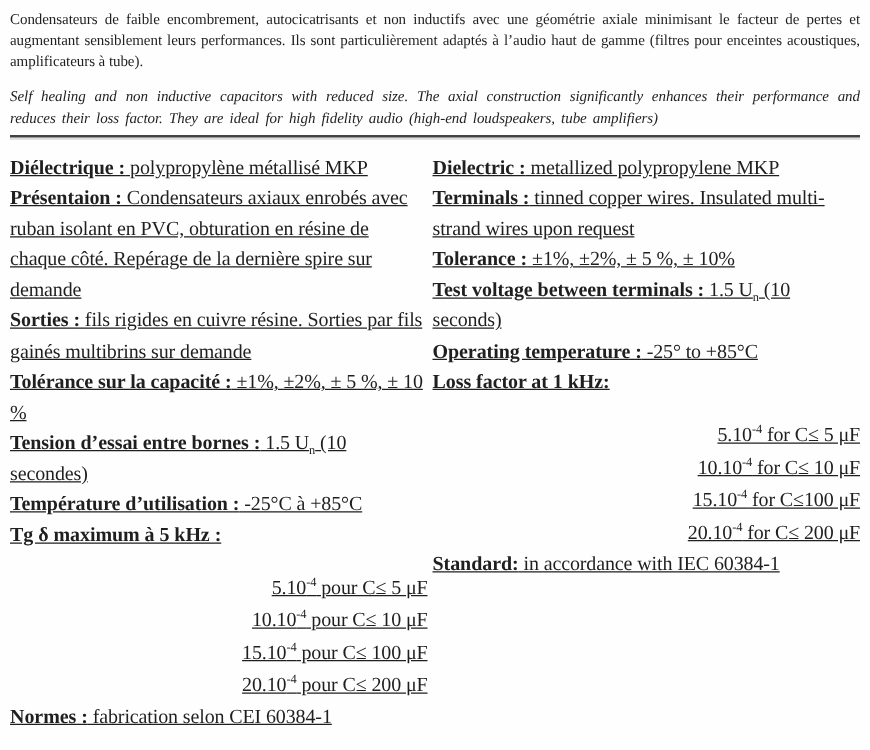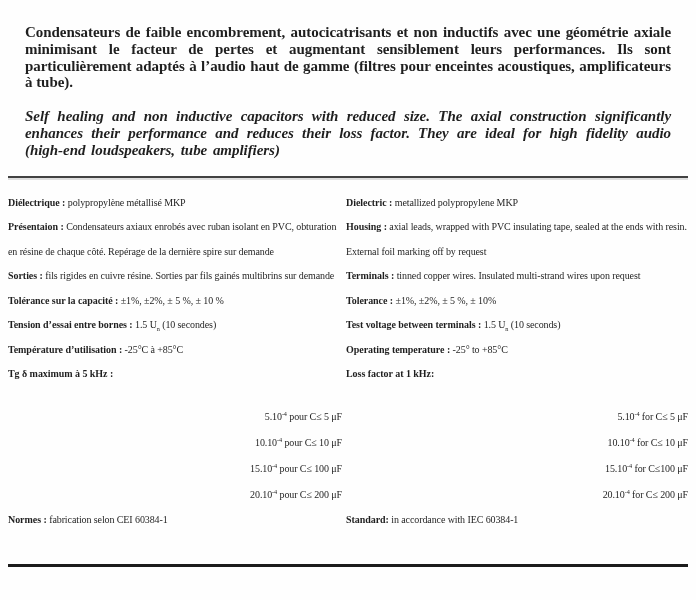--- a/index.html
+++ b/index.html
@@ -8,23 +8,23 @@
     position: relative;
     width: 696px;
     height: 600px;
     overflow: hidden;
     background: #fefefe;
     color: #1f1f1f;
     font-family: "Liberation Serif", "DejaVu Serif", serif;
     padding: 7px 8px 0 8px;
   }
   .intro {
-    margin: 17px;
-    font-weight: bold;
-    font-size: 15px;
+    margin: 0;
+    font-weight: normal;
+    font-size: 12px;
     line-height: 16.8px;
     text-align: justify;
     letter-spacing: -0.05px;
   }
   .intro-en {
     margin-top: 12px;
     font-style: italic;
     word-spacing: 2px;
   }
   .rule-top {
@@ -32,23 +32,24 @@
     height: 2px;
     background: #424242;
     box-shadow: 0 2px 0 rgba(0,0,0,0.12);
   }
   .columns {
     display: flex;
     justify-content: space-between;
     margin-top: 13px;
   }
   .col {
-    font-size: 10px;
+    font-size: 16px;
     line-height: 24.5px;
     letter-spacing: -0.1px;
+    text-decoration: underline;
   }
   .col-fr { width: 334px; }
   .col-en { width: 342px; }
   .spec { margin: 0; }
   .spec b { letter-spacing: -0.05px; }
   sub, sup { font-size: 0.62em; line-height: 0; }
   sup { vertical-align: super; }
   sub { vertical-align: sub; }
   .loss-list {
     margin-top: 17px;
@@ -89,21 +90,20 @@
         <p class="loss"><span>10.10</span><sup>-4</sup><span> pour C≤ 10 μF</span></p>
         <p class="loss"><span>15.10</span><sup>-4</sup><span> pour C≤ 100 μF</span></p>
         <p class="loss"><span>20.10</span><sup>-4</sup><span> pour C≤ 200 μF</span></p>
       </div>
 
       <p class="spec standard-row"><b>Normes :</b><span> fabrication selon CEI 60384-1</span></p>
     </div>
 
     <div class="col col-en">
       <p class="spec"><b>Dielectric :</b><span> metallized polypropylene MKP</span></p>
-      <p class="spec"><b>Housing :</b><span> axial leads, wrapped with PVC insulating tape, sealed at the ends with resin. External foil marking off by request</span></p>
       <p class="spec"><b>Terminals :</b><span> tinned copper wires. Insulated multi-strand wires upon request</span></p>
       <p class="spec"><b>Tolerance :</b><span> ±1%, ±2%, ± 5 %, ± 10%</span></p>
       <p class="spec"><b>Test voltage between terminals :</b><span> 1.5 U</span><sub>n</sub><span> (10 seconds)</span></p>
       <p class="spec"><b>Operating temperature :</b><span> -25° to +85°C</span></p>
       <p class="spec"><b>Loss factor at 1 kHz:</b></p>
 
       <div class="loss-list">
         <p class="loss"><span>5.10</span><sup>-4</sup><span> for C≤ 5 μF</span></p>
         <p class="loss"><span>10.10</span><sup>-4</sup><span> for C≤ 10 μF</span></p>
         <p class="loss"><span>15.10</span><sup>-4</sup><span> for C≤100 μF</span></p>

